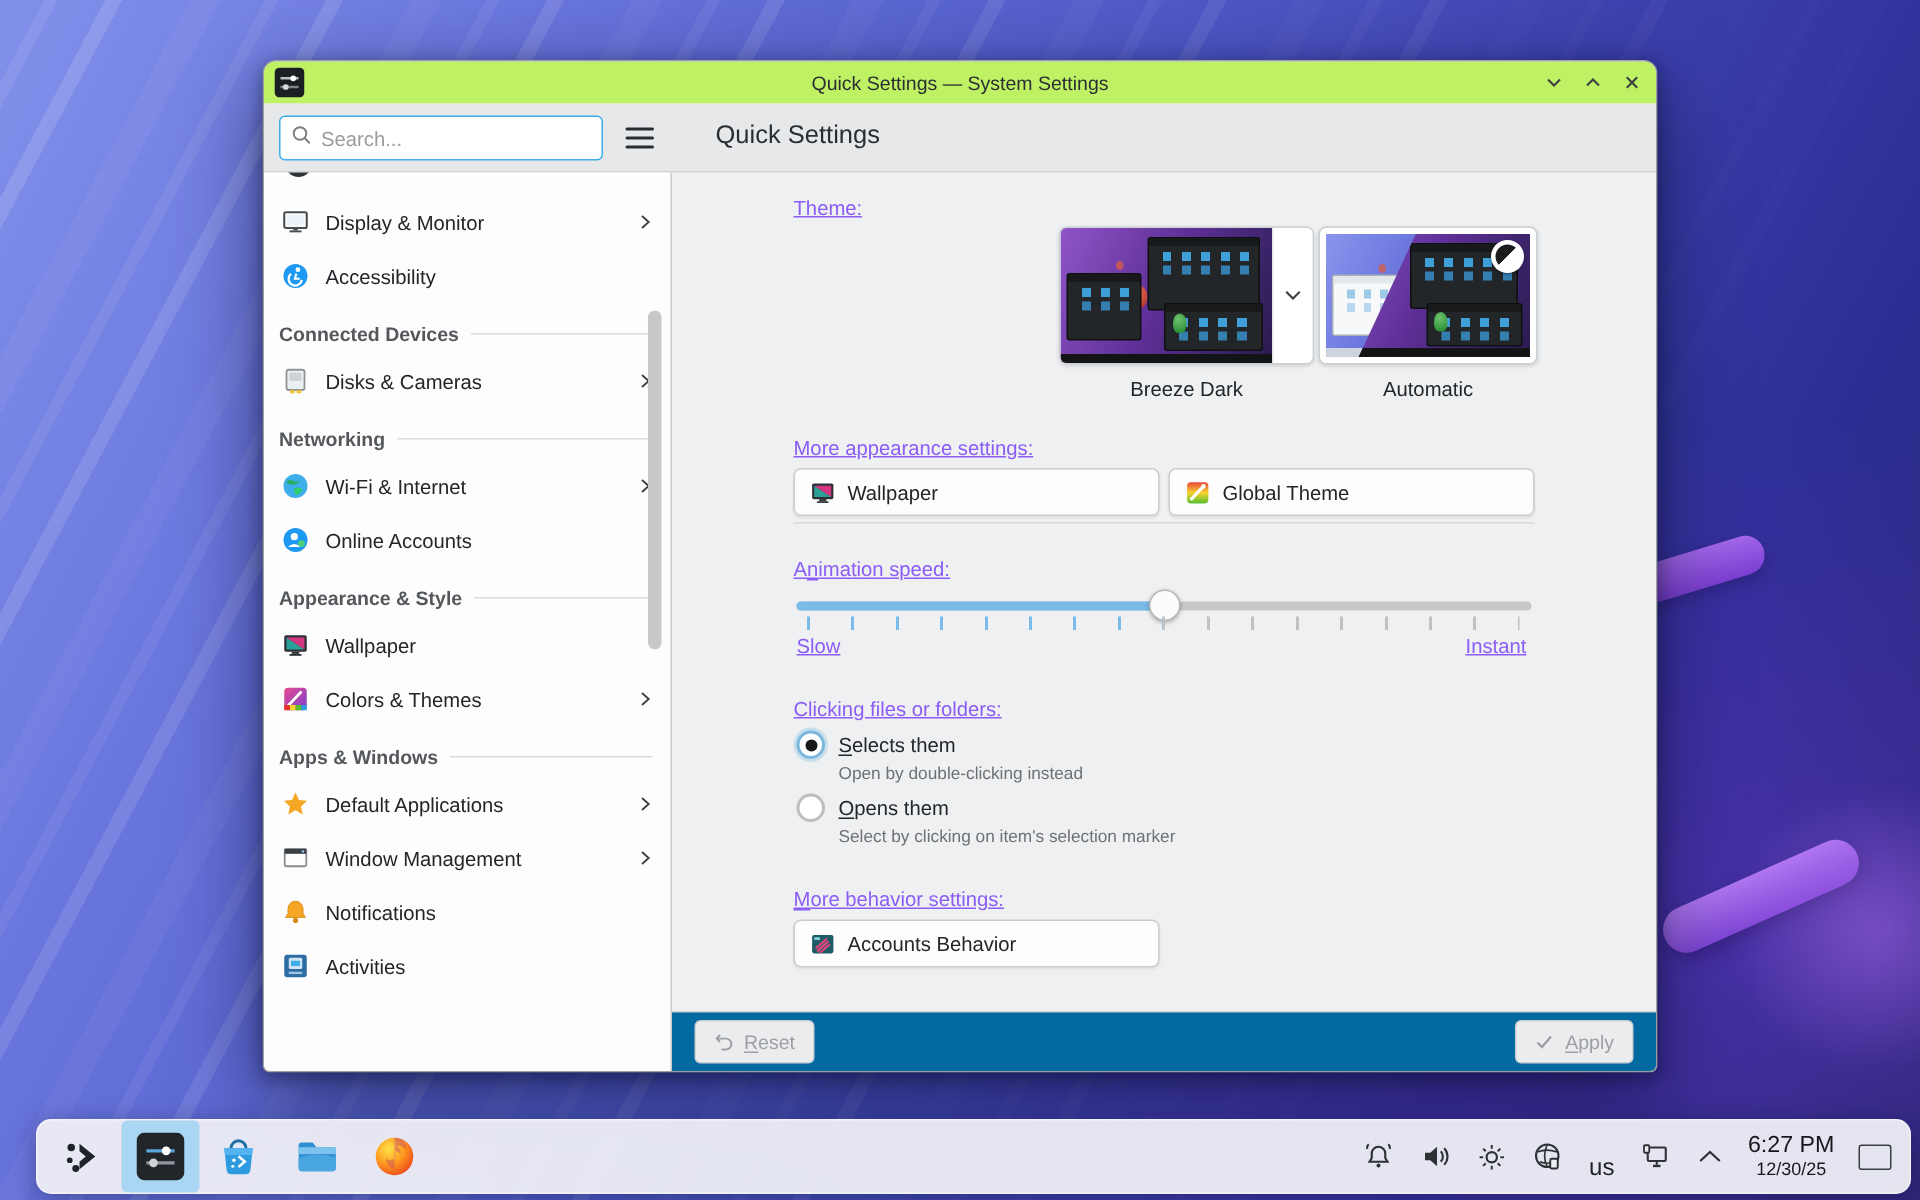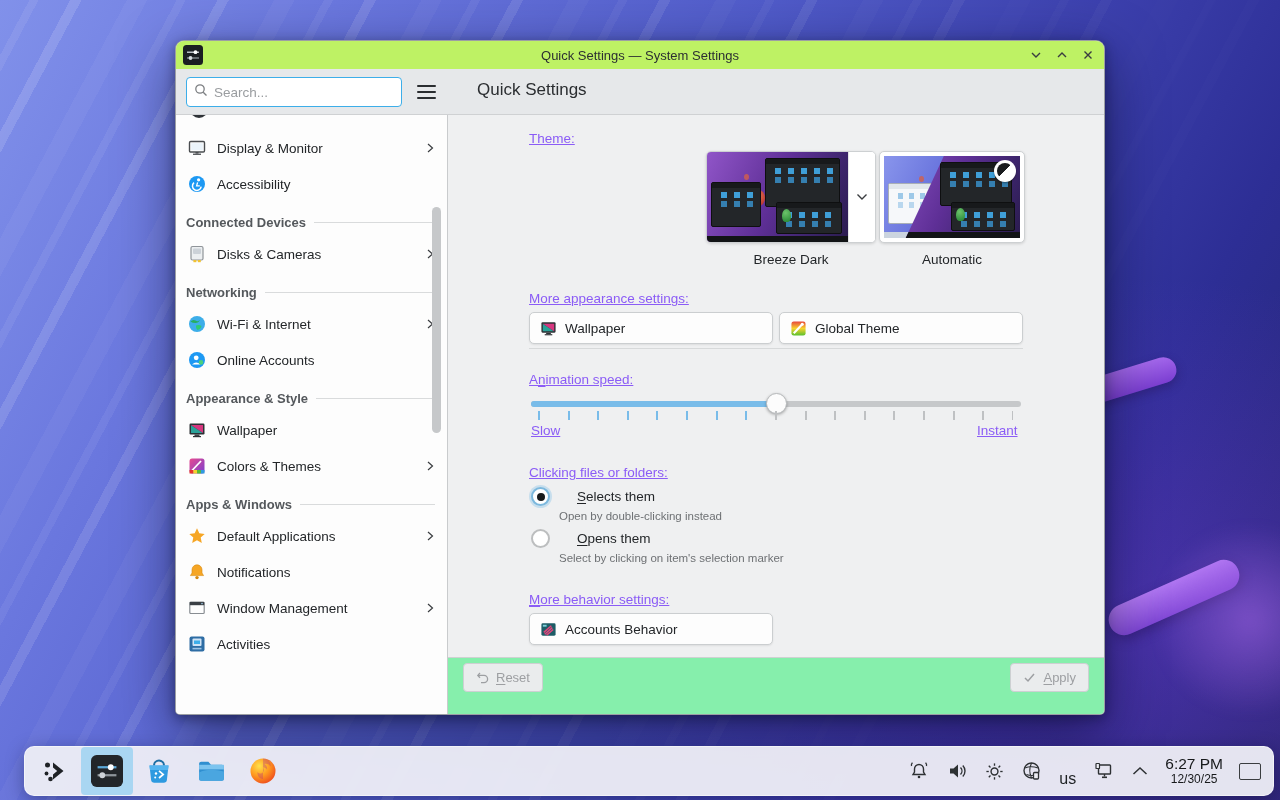--- a/index.html
+++ b/index.html
@@ -115,28 +115,28 @@
 
   .slider-track { position:absolute; height:6px; border-radius:3px; background:#c6c8ca; }
   .slider-fill { position:absolute; left:0; top:0; bottom:0; width:50%; border-radius:3px; background:#79bce9; }
   .slider-handle { position:absolute; top:-8px; left:calc(50% - 10px); width:21px; height:21px; border-radius:50%;
     background:#fcfcfc; border:1px solid #b7babc; box-shadow:0 1px 3px rgba(0,0,0,.3); }
   .ticks { position:absolute; height:9px;
     background-image:repeating-linear-gradient(90deg,#79bce9 0 2px,transparent 2px 29.6px),
                      repeating-linear-gradient(90deg,#bfc1c3 0 2px,transparent 2px 29.6px);
     background-size:237px 100%,238px 100%; background-position:0 0,237px 0; background-repeat:no-repeat,no-repeat; }
 
-  .radio-row { position:absolute; display:flex; align-items:center; gap:27px; }
+  .radio-row { position:absolute; display:flex; align-items:center; gap:9px; }
   .radio { width:19px; height:19px; border-radius:50%; background:#fff; border:2px solid #bcbebf; position:relative; }
   .radio.checked { border:2.5px solid #7cb8dd; box-shadow:0 0 0 2px rgba(125,190,230,.35); }
   .radio.checked::after { content:""; position:absolute; left:50%; top:50%; width:8px; height:8px;
       transform:translate(-50%,-50%); border-radius:50%; background:#17191b; }
   .radio-label { font-size:13.5px; color:#232629; }
 
-  .wfooter { position:absolute; left:272px; right:0; bottom:0; height:57px; background:#86efac;
+  .wfooter { position:absolute; left:272px; right:0; bottom:0; height:40px; background:#0369a1;
              border-top:1px solid #cfd1d2; }
   .fbtn { position:absolute; top:5px; height:29px; display:flex; align-items:center; gap:7px; padding:0 12px;
     background:#eaeced; border:1px solid #cdd0d2; border-radius:4px; font-size:13px; color:#9d9fa2;
     font-family:inherit; cursor:default; }
   u { text-decoration:underline; text-underline-offset:2px; }
 
   
   .taskbar { position:absolute; left:24px; right:6px; top:746px; height:50px; border-radius:10px;
     background:rgba(238,238,245,.95); border:1px solid rgba(255,255,255,.5);
     box-shadow:0 4px 18px rgba(10,12,40,.35); display:flex; align-items:center; }
@@ -357,41 +357,41 @@
         <span class="schev">
             <svg width="10" height="12" viewBox="0 0 10 12">
               <path d="M3 2 L7.5 6 L3 10" fill="none" stroke="#3a3d40" stroke-width="1.2"></path>
             </svg>
           </span>
       </div>
 
       <div class="srow">
         <span class="sicon">
             <svg viewBox="0 0 18 18" width="18" height="18">
-              <path d="M9 1.8 a5 5 0 0 1 5 5 v3.2 l1.6 2.6 h-13.2 L4 10 V6.8 a5 5 0 0 1 5-5 z" fill="#f6a625" stroke="#d68910" stroke-width="0.6"></path>
-              <circle cx="9" cy="14.6" r="1.7" fill="#d68910"></circle>
-            </svg>
-          </span>
-        <span class="slabel">Notifications</span>
-      </div>
-
-      <div class="srow">
-        <span class="sicon">
-            <svg viewBox="0 0 18 18" width="18" height="18">
               <rect x="1.8" y="3" width="14.4" height="11.5" rx="1" fill="#fdfdfd" stroke="#888d92" stroke-width="1.2"></rect>
               <rect x="1.8" y="3" width="14.4" height="3.2" fill="#3b4045"></rect>
               <circle cx="14" cy="4.6" r="0.8" fill="#9ecbe8"></circle>
             </svg>
           </span>
         <span class="slabel">Window Management</span>
         <span class="schev">
             <svg width="10" height="12" viewBox="0 0 10 12">
               <path d="M3 2 L7.5 6 L3 10" fill="none" stroke="#3a3d40" stroke-width="1.2"></path>
             </svg>
           </span>
+      </div>
+
+      <div class="srow">
+        <span class="sicon">
+            <svg viewBox="0 0 18 18" width="18" height="18">
+              <path d="M9 1.8 a5 5 0 0 1 5 5 v3.2 l1.6 2.6 h-13.2 L4 10 V6.8 a5 5 0 0 1 5-5 z" fill="#f6a625" stroke="#d68910" stroke-width="0.6"></path>
+              <circle cx="9" cy="14.6" r="1.7" fill="#d68910"></circle>
+            </svg>
+          </span>
+        <span class="slabel">Notifications</span>
       </div>
 
       <div class="srow">
         <span class="sicon">
             <svg viewBox="0 0 18 18" width="18" height="18">
               <rect x="1.5" y="1.5" width="15" height="15" rx="2" fill="#2e6da4"></rect>
               <rect x="4.5" y="3.5" width="9" height="7.5" rx="1" fill="#cfe3f5"></rect>
               <rect x="6" y="5.5" width="6" height="3.5" fill="#3daee9"></rect>
               <rect x="4.5" y="12.8" width="9" height="1.6" fill="#9cc3e5"></rect>
             </svg>

